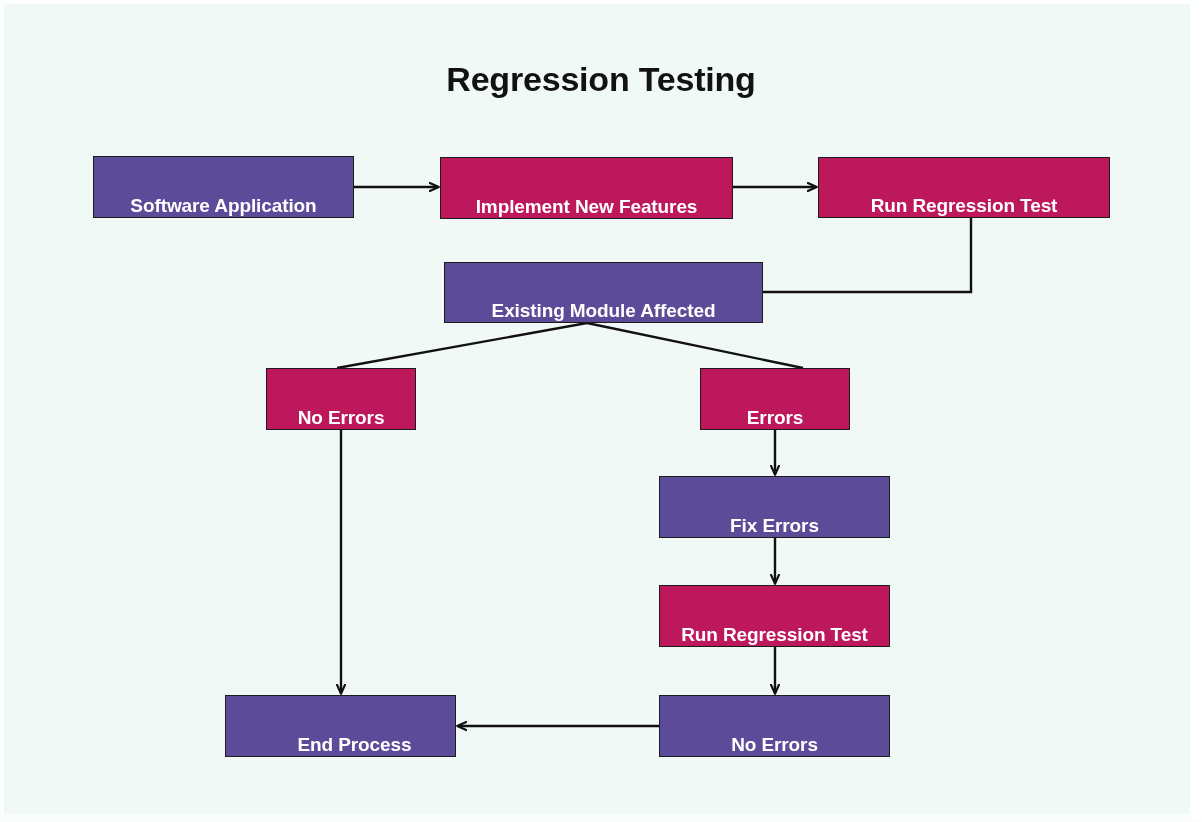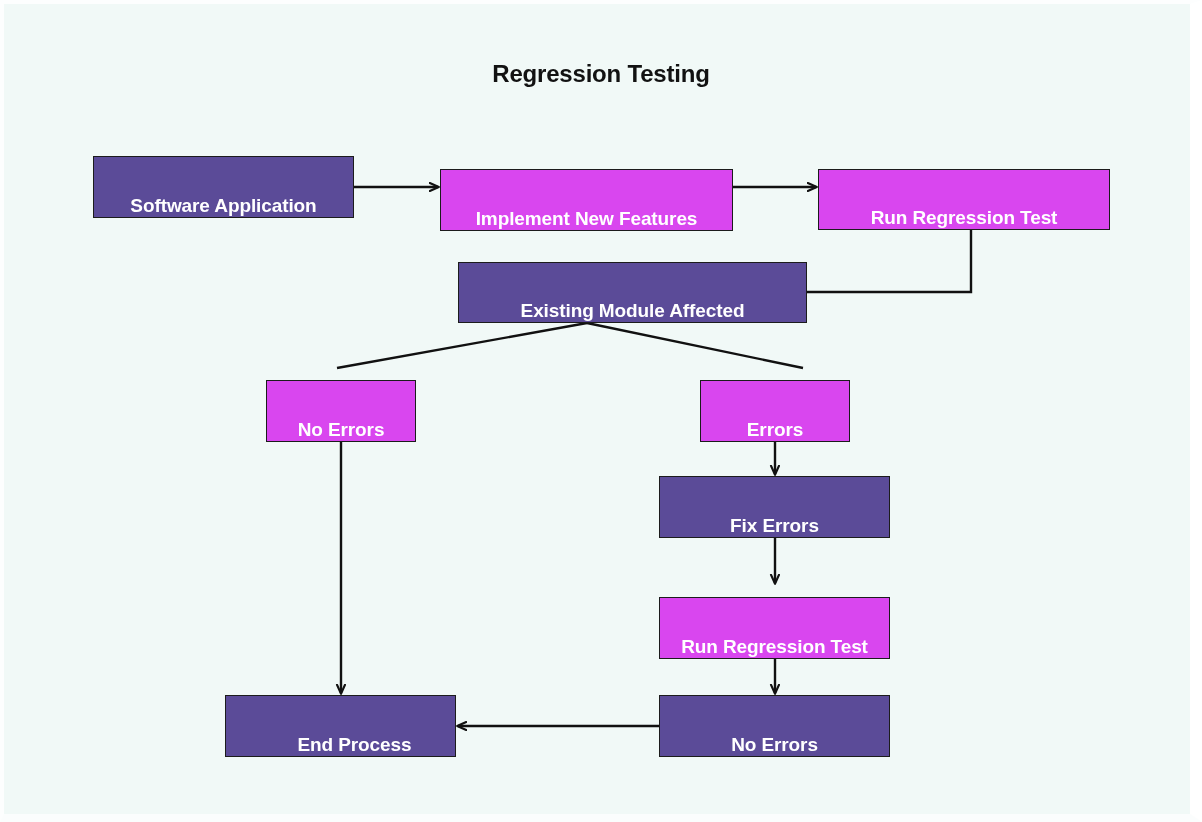--- a/index.html
+++ b/index.html
@@ -32,42 +32,42 @@
     border-bottom: 8px solid #fbfdfd;
     box-sizing: border-box;
     pointer-events: none;
   }
   #diagram-title {
     position: absolute;
     left: 0;
     top: 60px;
     width: 1202px;
     text-align: center;
-    font-size: 24px;
+    font-size: 34px;
     font-weight: bold;
     color: #121212;
     letter-spacing: -0.2px;
     white-space: nowrap;
   }
   .node {
     position: absolute;
     box-sizing: border-box;
     border: 1.6px solid #1c1c1c;
     display: flex;
     align-items: flex-end;
     justify-content: center;
     color: #ffffff;
     font-size: 19px;
     font-weight: bold;
     letter-spacing: -0.1px;
     white-space: nowrap;
     user-select: none;
   }
   .node.purple { background: #5b4b98; }
-  .node.green  { background: #d946ef; margin-top: 12px; }
+  .node.green  { background: #be185d; }
 
   #edge-layer {
     position: absolute;
     left: 0; top: 0;
     width: 1202px;
     height: 822px;
     pointer-events: none;
   }
 </style>
 </head>
@@ -115,21 +115,21 @@
   </div>
 
   <div class="node green" style="left:440px; top:157px; width:293px; height:62px;">
     <span>Implement New Features</span>
   </div>
 
   <div class="node green" style="left:818px; top:157px; width:292px; height:61px;">
     <span>Run Regression Test</span>
   </div>
 
-  <div class="node purple" style="left:458px; top:262px; width:349px; height:61px;">
+  <div class="node purple" style="left:444px; top:262px; width:319px; height:61px;">
     <span>Existing Module Affected</span>
   </div>
 
   <div class="node green" style="left:266px; top:368px; width:150px; height:62px;">
     <span>No Errors</span>
   </div>
 
   <div class="node green" style="left:700px; top:368px; width:150px; height:62px;">
     <span>Errors</span>
   </div>

